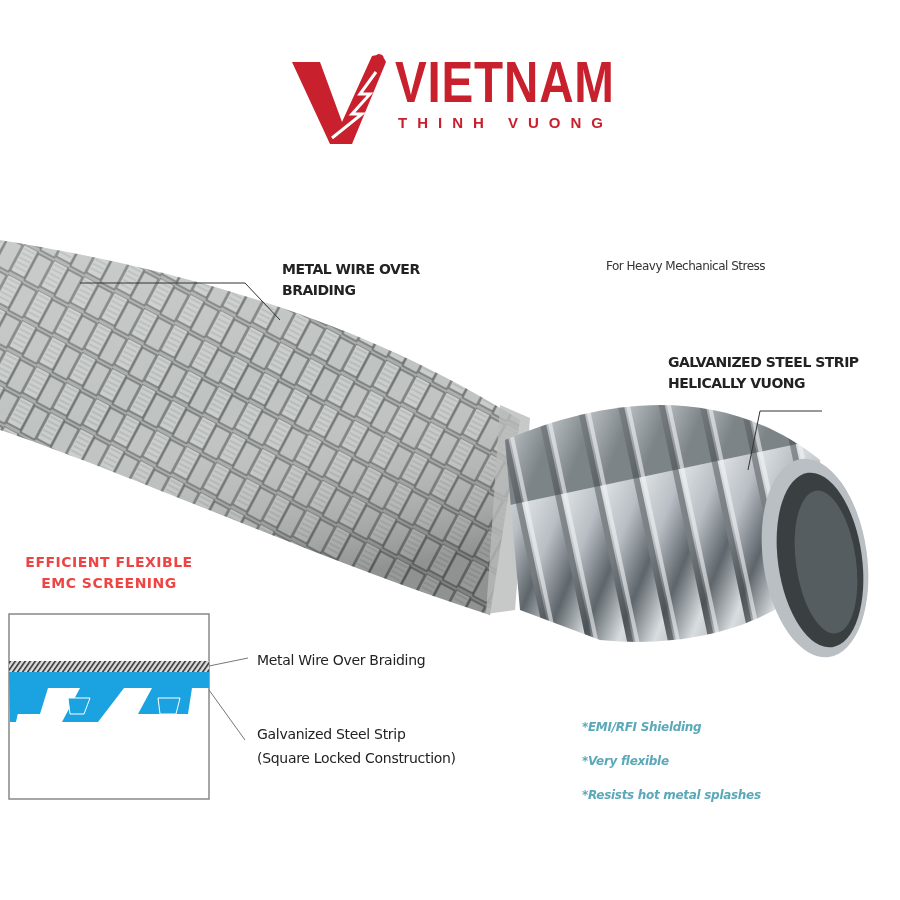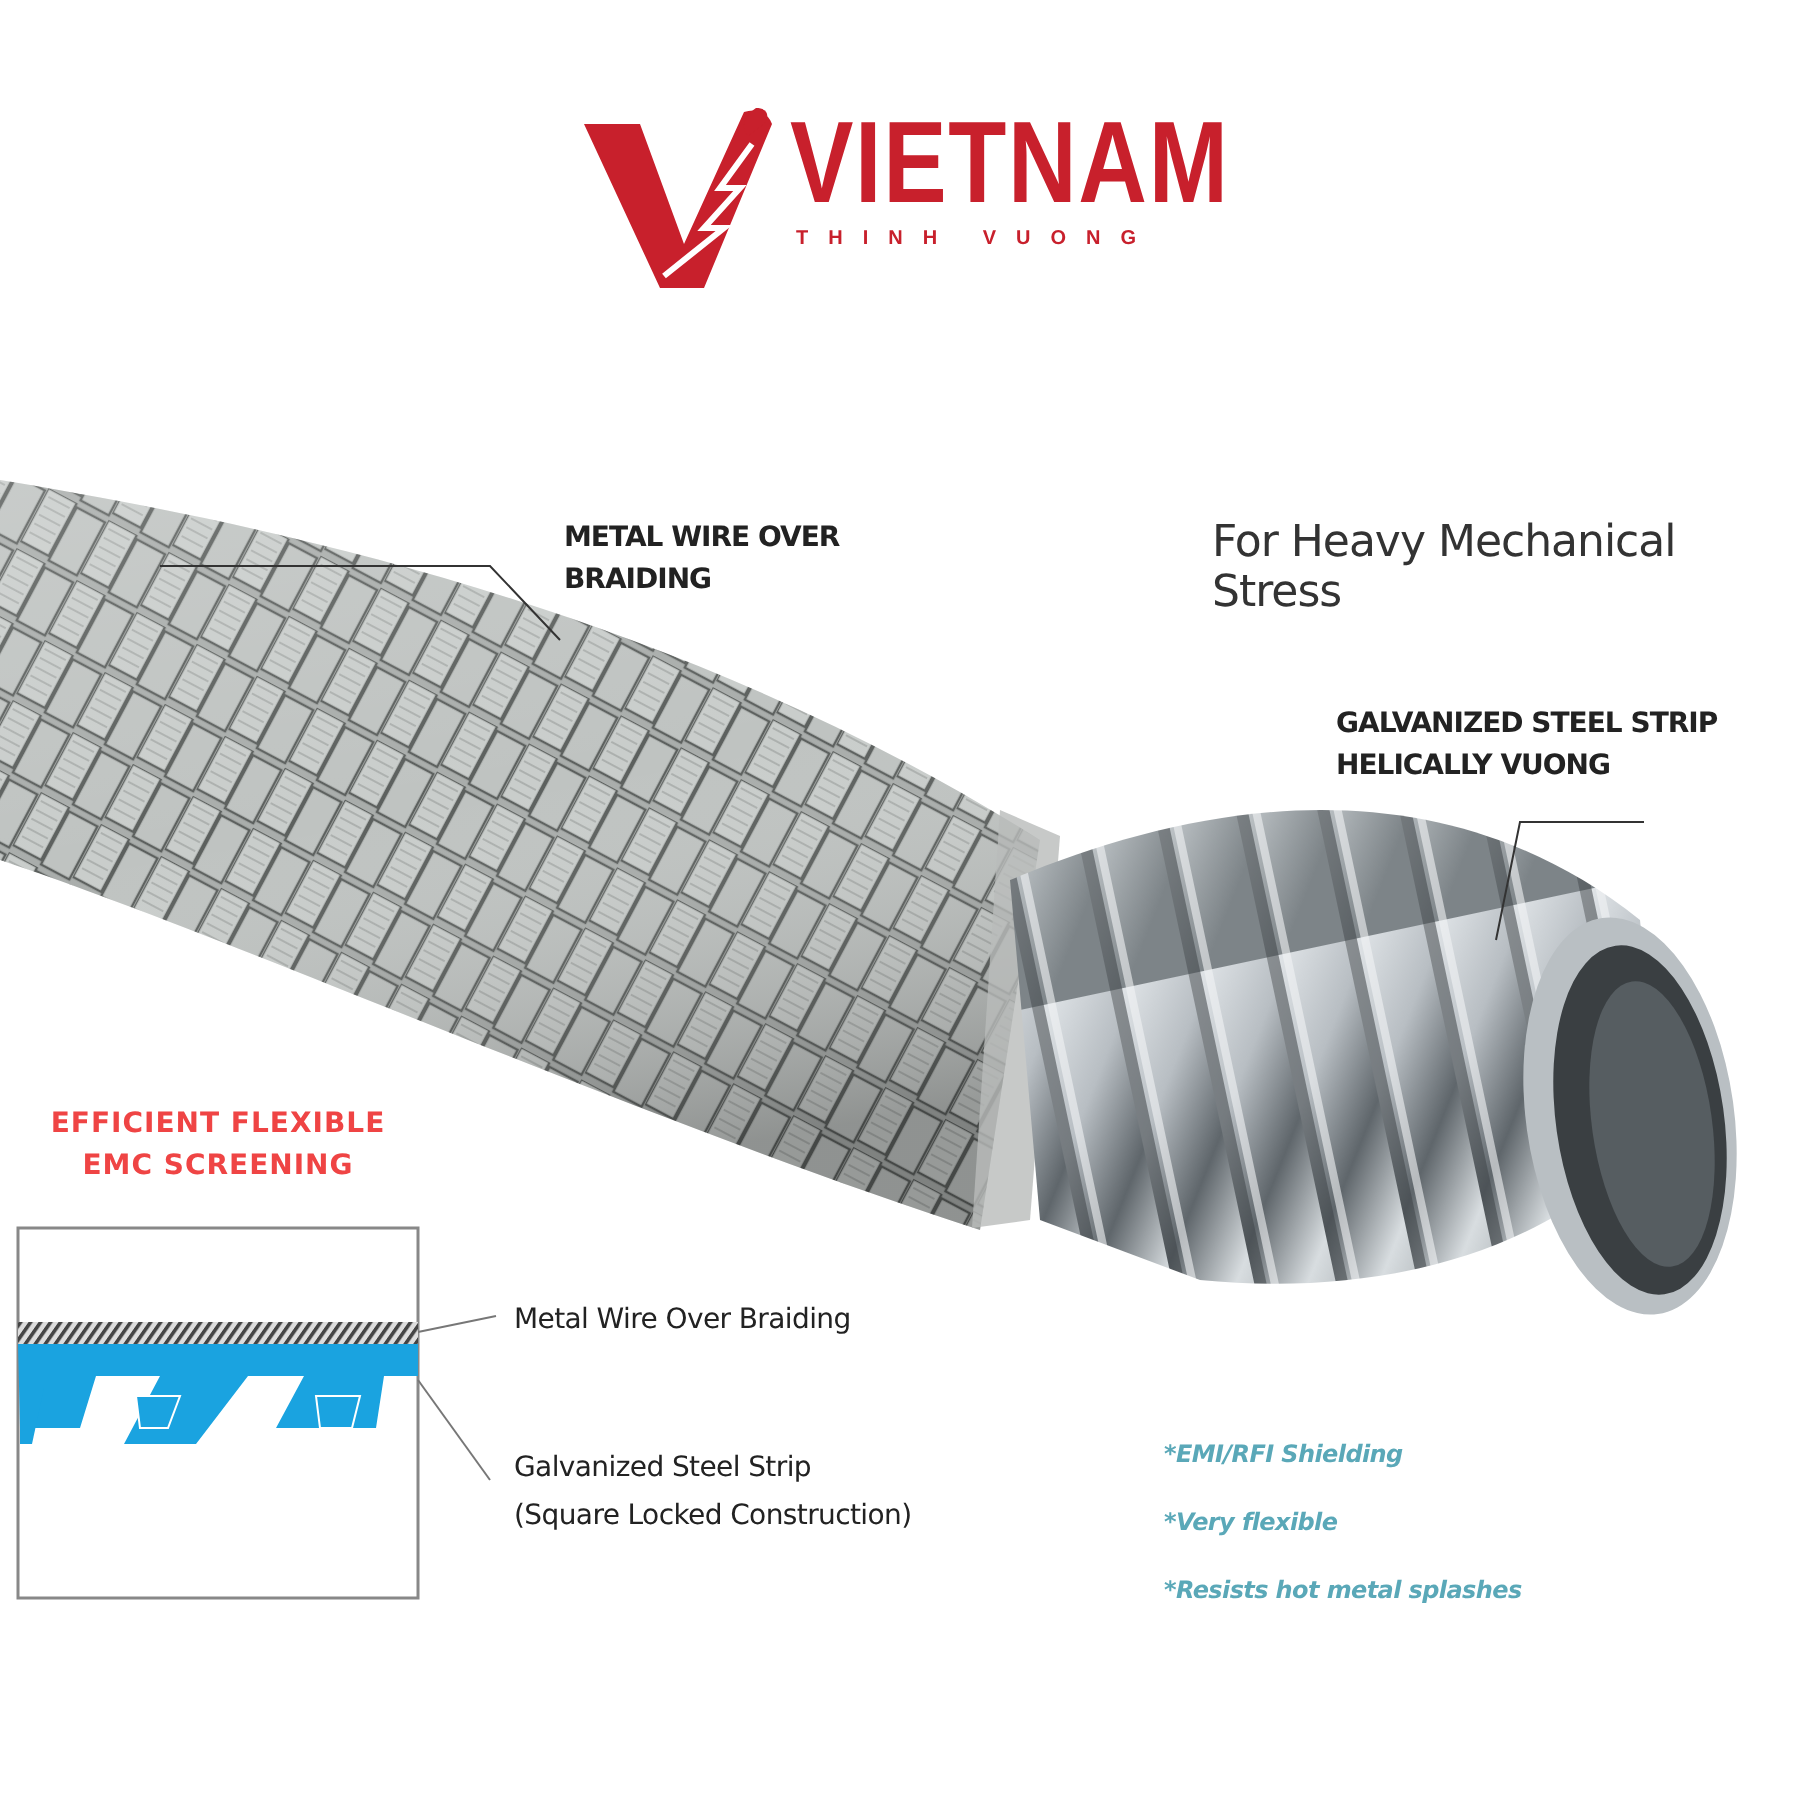--- a/index.html
+++ b/index.html
@@ -1,23 +1,23 @@
 <!DOCTYPE html>
 <html><head>
 <meta charset="utf-8">
 <style>
   html,body{margin:0;padding:0;background:#fff;}
   body{width:900px;height:900px;position:relative;overflow:hidden;font-family:"Liberation Sans",sans-serif;}
   .abs{position:absolute;}
   .logo{left:290px;top:52px;width:330px;height:90px;}
   .logo-title{position:absolute;left:105px;top:0;font-family:"Liberation Sans",sans-serif;font-weight:700;font-size:58px;letter-spacing:1px;color:#c8202c;line-height:60px;transform:scaleX(0.82);transform-origin:left top;}
-  .logo-sub{position:absolute;left:108px;top:62px;font-weight:700;font-size:10px;letter-spacing:10px;color:#c8202c;}
+  .logo-sub{position:absolute;left:108px;top:62px;font-weight:700;font-size:15px;letter-spacing:10px;color:#c8202c;}
   .label{color:#222;font-family:"DejaVu Sans",sans-serif;font-weight:600;letter-spacing:-0.5px;}
   .label-upper{font-size:14px;line-height:21px;}
-  .stress{font-size:22px;font-weight:400;color:#333;}
+  .stress{font-size:12px;font-weight:400;color:#333;}
   .green{color:#ef4444;font-family:"DejaVu Sans",sans-serif;font-weight:700;font-size:14px;line-height:21px;text-align:center;letter-spacing:0.5px;}
   .legend{font-family:"DejaVu Sans",sans-serif;font-size:14px;color:#222;line-height:24px;letter-spacing:-0.3px;}
   .feat{font-family:"DejaVu Sans",sans-serif;font-style:italic;font-weight:700;font-size:12px;color:#5aa8b8;line-height:34px;letter-spacing:-0.3px;}
   svg{position:absolute;}
 </style>
 </head>
 <body>
 
 <div class="abs logo">
   <svg width="100" height="95" viewBox="0 0 100 95" style="left:0;top:0;">

